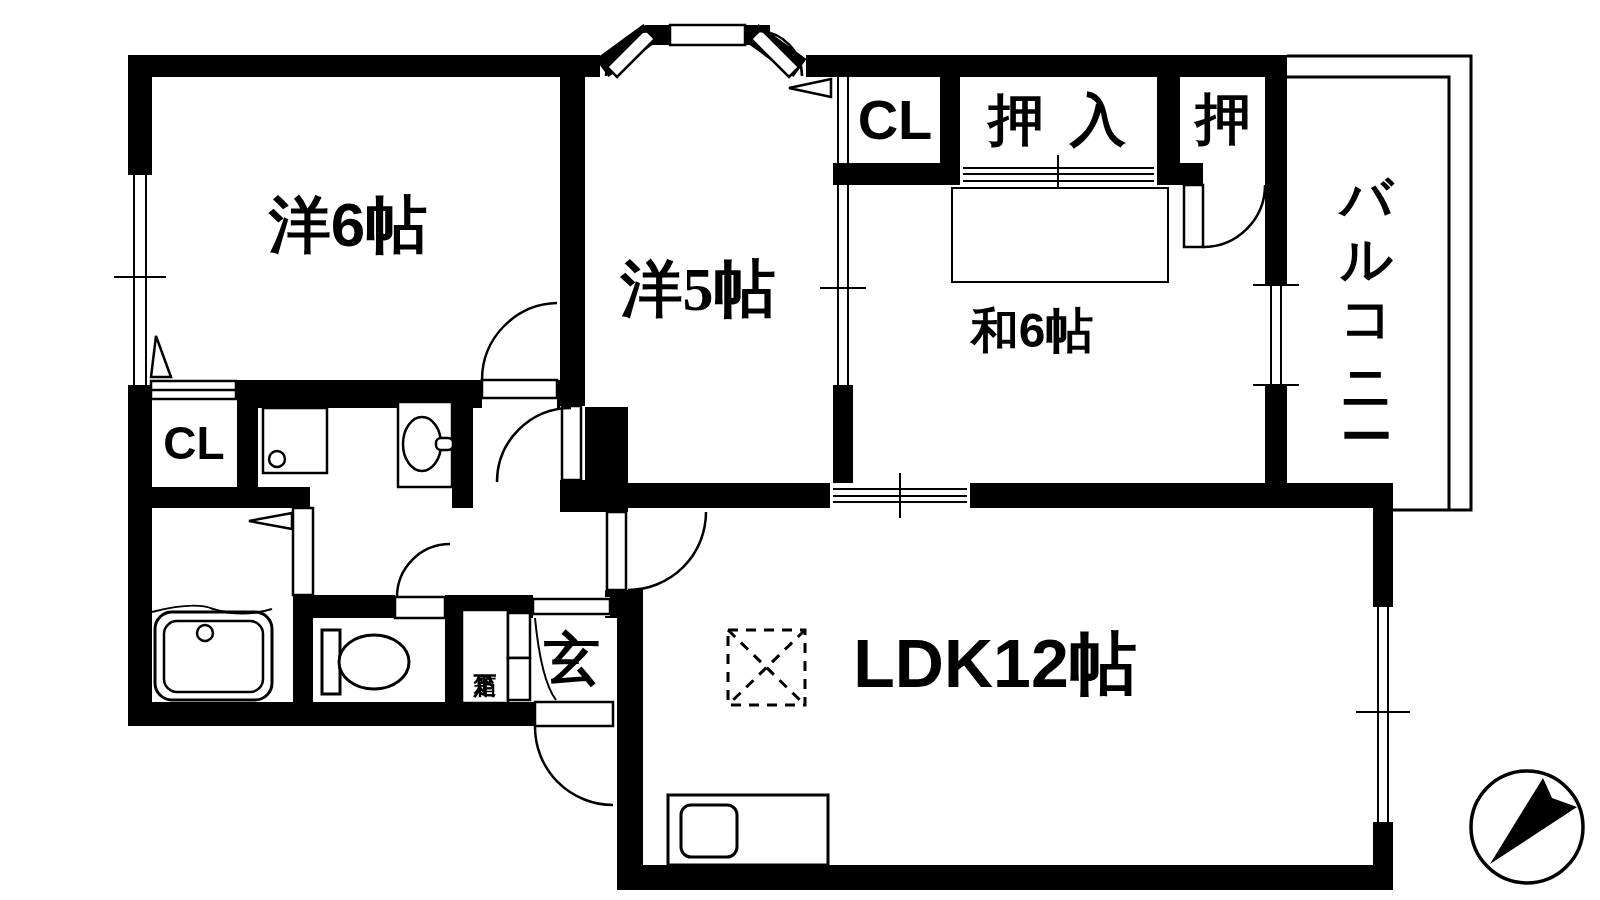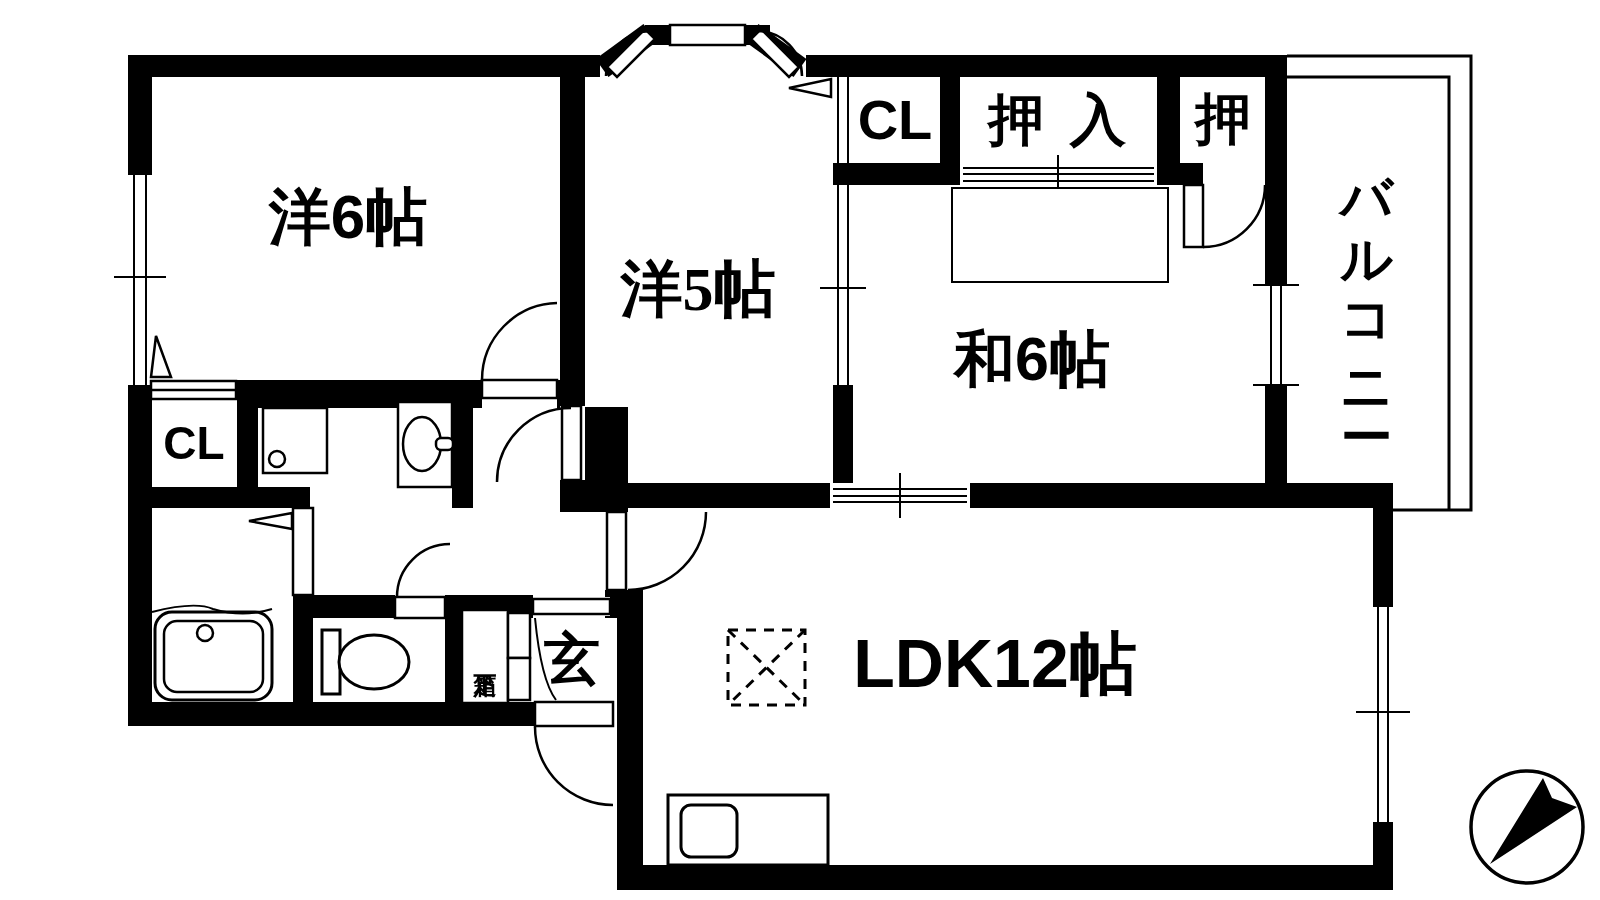--- a/index.html
+++ b/index.html
@@ -204,25 +204,25 @@
         <line x1="805" y1="630" x2="728" y2="705"></line>
       </g>
     </g>
 
     <g>
       <circle cx="1527" cy="827" r="56" fill="#ffffff" stroke="#000" stroke-width="3.5"></circle>
       <polygon points="1490,864 1543,778 1552,798 1577,807" fill="#000000"></polygon>
     </g>
   </svg>
 
-  <div class="lbl" style="left:348px;top:217px;font-size:62px;">洋6帖</div>
+  <div class="lbl" style="left:348px;top:225px;font-size:62px;">洋6帖</div>
 
   <div class="lbl" style="left:698px;top:289px;font-size:62px;font-family:Liberation Serif, serif;">洋5帖</div>
 
-  <div class="lbl" style="left:1032px;top:331px;font-size:61px;margin-top:28px;">和6帖</div>
+  <div class="lbl" style="left:1032px;top:331px;font-size:48px;">和6帖</div>
 
   <div class="lbl" style="left:995px;top:663px;font-size:68px;">LDK12帖</div>
 
   <div class="lbl lbl-v" style="left:1367px;top:278px;font-size:52px;letter-spacing:8px;">バルコニー</div>
 
   <div class="lbl" style="left:895px;top:120px;font-size:56px;">CL</div>
 
   <div class="lbl" style="left:1057px;top:120px;font-size:56px;letter-spacing:26px;margin-left:13px;text-align:center;">押入</div>
 
   <div class="lbl" style="left:1223px;top:119px;font-size:56px;">押</div>

